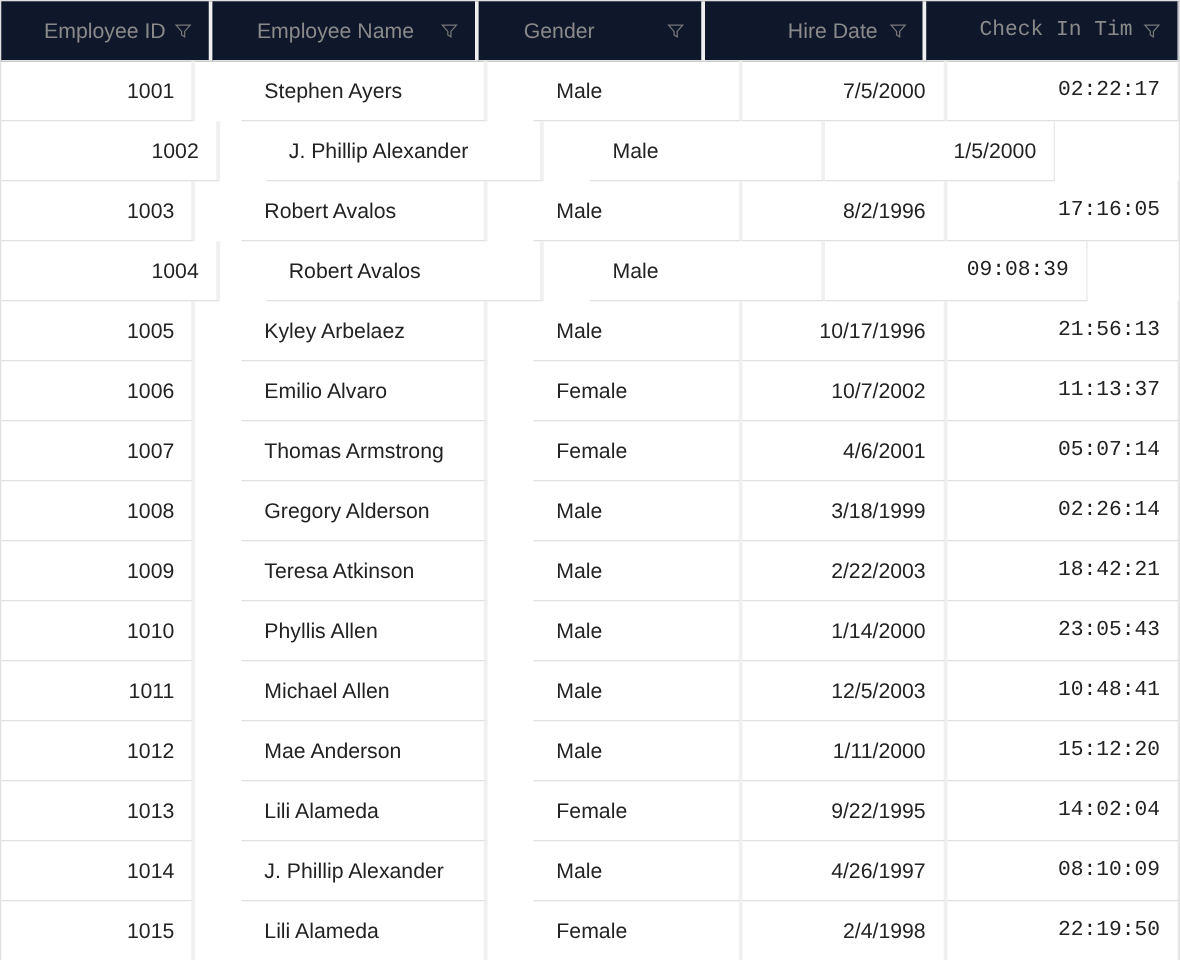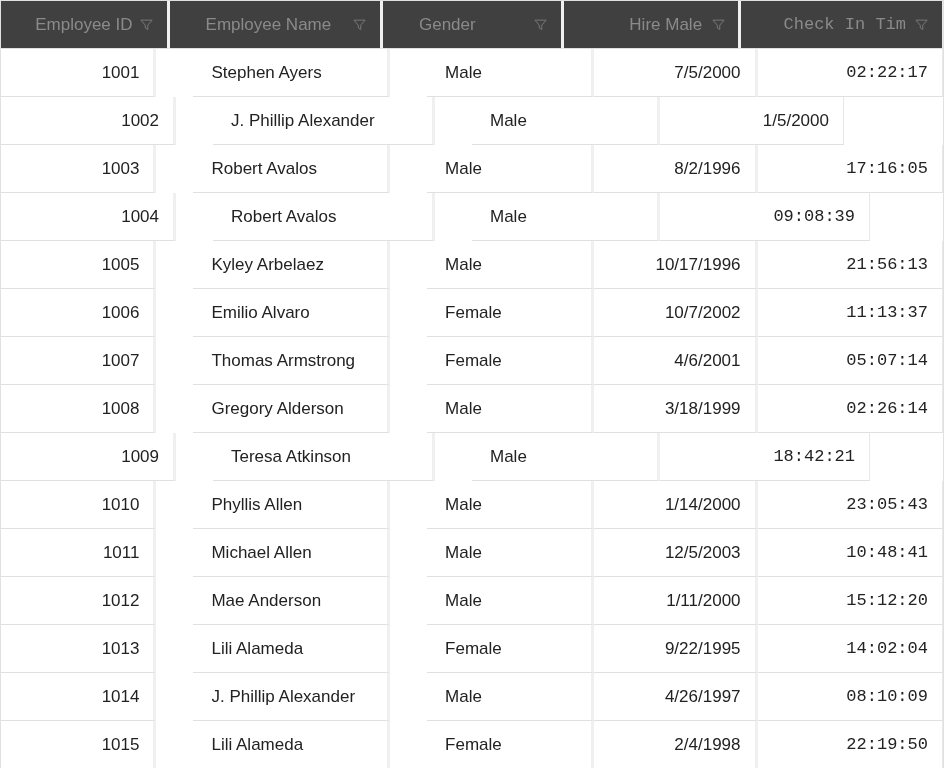--- a/index.html
+++ b/index.html
@@ -19,21 +19,21 @@
   }
   .header-row {
     display: flex;
     height: 48px;
   }
   .header-cell {
     display: flex;
     align-items: center;
     justify-content: space-between;
     padding: 0 10px 0 18px;
-    background: #404040;
+    background: #0f172a;
     border-right: 3px solid #f0f0f0;
     border-bottom: 1px solid #e0e0e0;
     color: #8a8a8a;
     font-size: 17px;
     overflow: hidden;
     white-space: nowrap;
   }
   .header-cell:last-child {
     border-right: 1px solid #e8e8e8;
   }
@@ -122,21 +122,21 @@
     <div class="header-cell col-gender">
       <span class="header-label">Gender</span>
       <span class="filter-btn">
         <svg viewBox="0 0 24 24">
             <polygon points="3 5 21 5 14 13 14 20 10 17.5 10 13 3 5"></polygon>
           </svg>
       </span>
     </div>
 
     <div class="header-cell col-hire">
-      <span class="header-label">Hire Male</span>
+      <span class="header-label">Hire Date</span>
       <span class="filter-btn">
         <svg viewBox="0 0 24 24">
             <polygon points="3 5 21 5 14 13 14 20 10 17.5 10 13 3 5"></polygon>
           </svg>
       </span>
     </div>
 
     <div class="header-cell col-chk">
       <span class="header-label">Check In Tim</span>
       <span class="filter-btn">
@@ -200,20 +200,21 @@
         <div class="data-cell col-id align-right">1008</div>
         <div class="data-cell col-name align-left">Gregory Alderson</div>
         <div class="data-cell col-gender align-left">Male</div>
         <div class="data-cell col-hire align-right">3/18/1999</div>
         <div class="data-cell col-chk align-right">02:26:14</div>
       </div>
       <div class="data-row">
         <div class="data-cell col-id align-right">1009</div>
         <div class="data-cell col-name align-left">Teresa Atkinson</div>
         <div class="data-cell col-gender align-left">Male</div>
+        <div class="data-cell col-hire align-right">2/22/2003</div>
         <div class="data-cell col-chk align-right">18:42:21</div>
       </div>
       <div class="data-row">
         <div class="data-cell col-id align-right">1010</div>
         <div class="data-cell col-name align-left">Phyllis Allen</div>
         <div class="data-cell col-gender align-left">Male</div>
         <div class="data-cell col-hire align-right">1/14/2000</div>
         <div class="data-cell col-chk align-right">23:05:43</div>
       </div>
       <div class="data-row">

